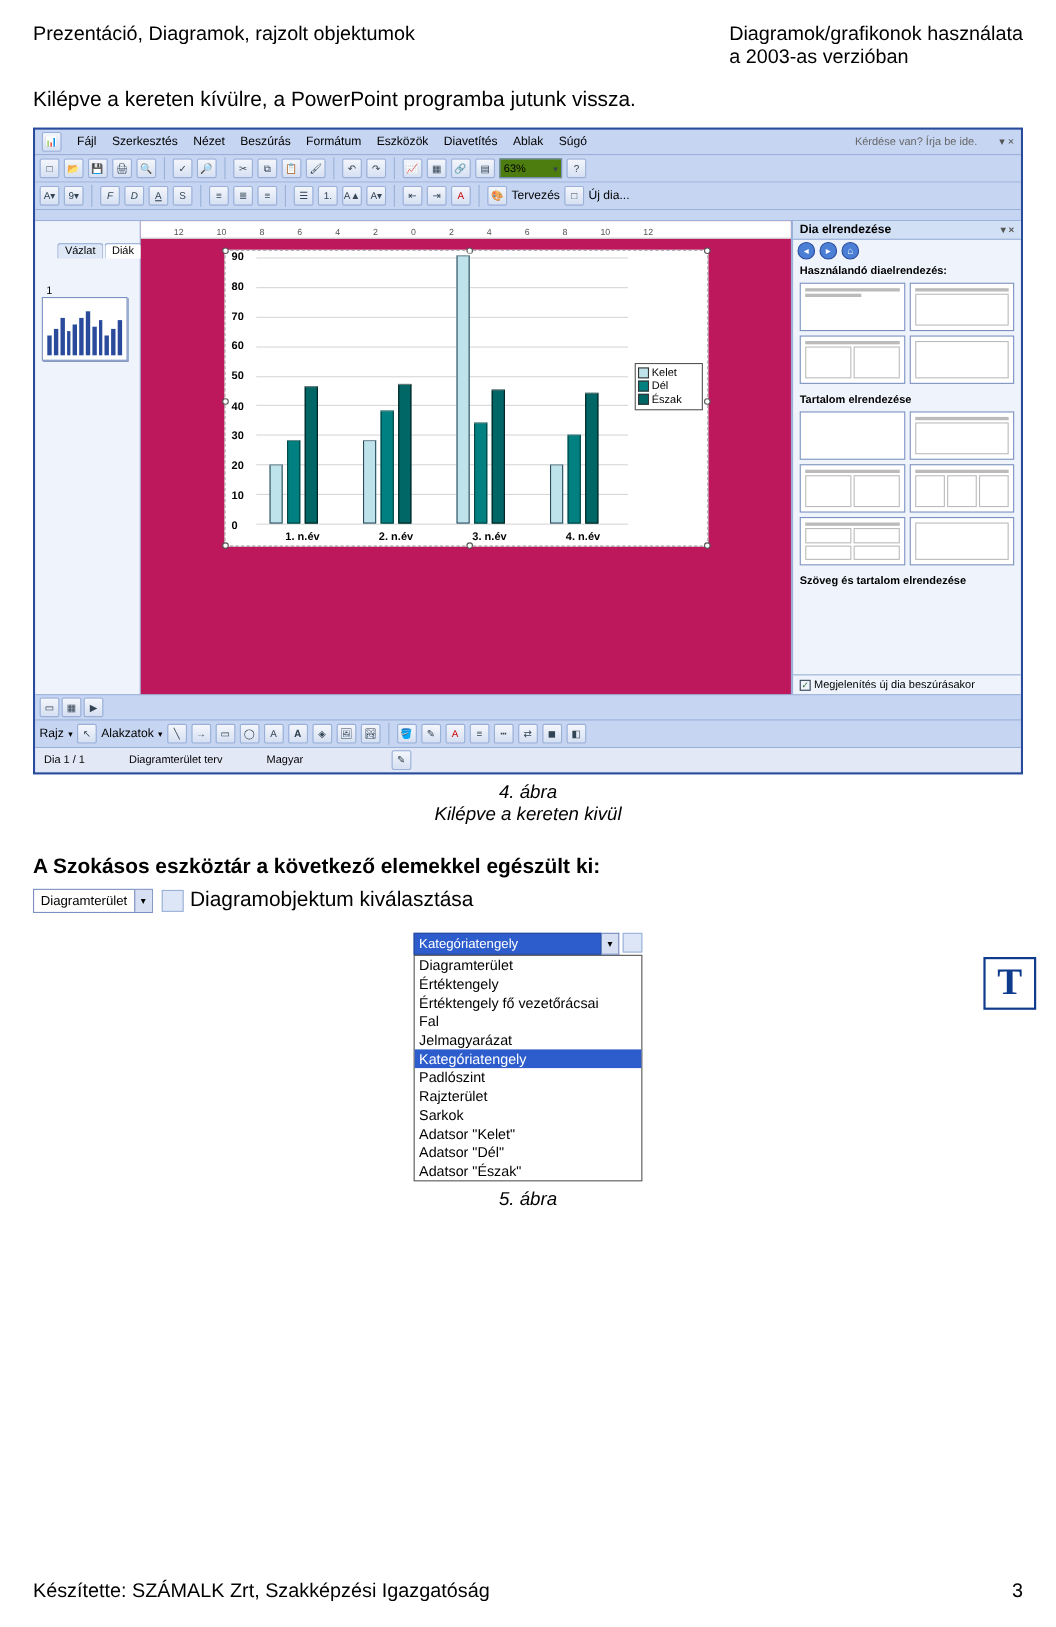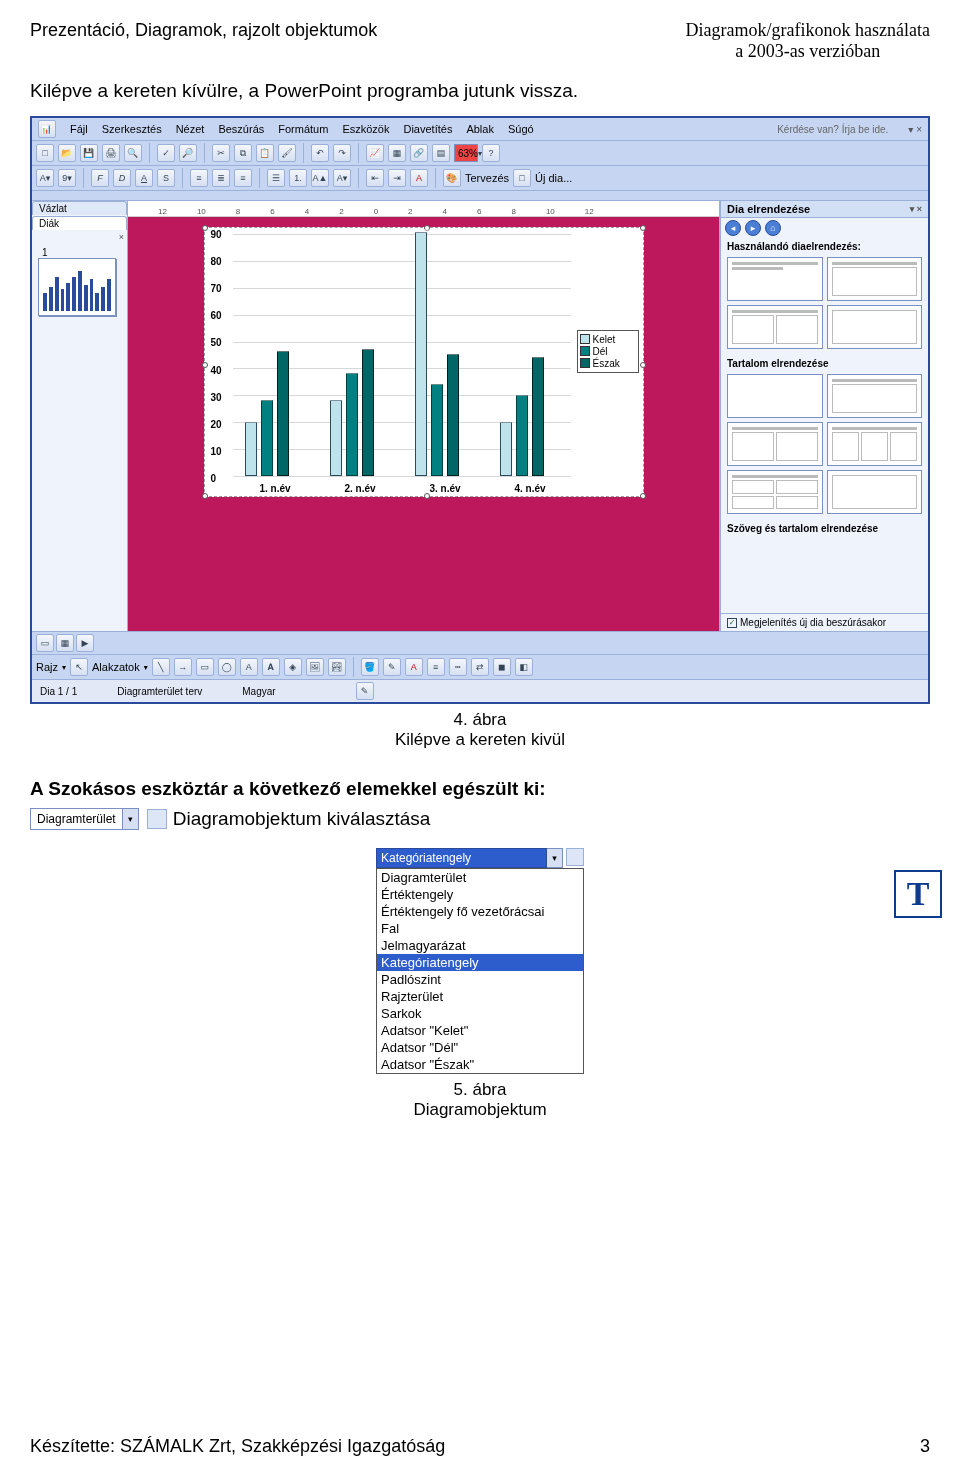--- a/index.html
+++ b/index.html
@@ -7,21 +7,21 @@
     font-family: Arial, Helvetica, sans-serif;
     font-size: 14px;
     color: #000;
     background: #fff;
     width: 960px;
     position: relative;
     padding: 20px 30px 40px 30px;
     min-height: 1479px;
   }
   .doc-header { display: flex; justify-content: space-between; font-size: 18px; margin-bottom: 18px; }
-  .doc-header .right { text-align: center; font-family: Liberation Serif, serif; }
+  .doc-header .right { text-align: left; }
   .para { font-size: 19px; margin: 8px 0 14px 0; }
 
   
   .pp-window {
     border: 2px solid #2a4b9b;
     background: #c3d5f7;
     width: 100%;
     font-size: 11px;
   }
   .menubar {
@@ -41,31 +41,31 @@
   .tb-ic {
     width: 18px; height: 18px;
     background: linear-gradient(#f4f6fb,#d6e0f2);
     border: 1px solid #9ab0d8;
     border-radius: 2px;
     display:inline-flex; align-items:center; justify-content:center;
     font-size: 9px; color:#345;
   }
   .tb-sep { width:1px; height:20px; background:#9ab0d8; margin:0 3px; }
   .zoom-box {
-    width: 24px; height: 18px; background:#ef4444; border:1px solid #7a90c0;
+    width: 57px; height: 18px; background:#4d7c0f; border:1px solid #7a90c0;
     font-size:10px; padding:1px 3px; display:flex; align-items:center; justify-content:space-between;
   }
   .zoom-box::after { content:"▾"; font-size:8px; color:#345; }
 
   .workarea { display:flex; height: 430px; }
   .sidecol {
     width: 96px; background:#eef3fc; border-right:1px solid #9ab0d8;
     display:flex; flex-direction:column;
   }
-  .sidetabs { display:flex; gap:1px; padding:0;flex-direction:column; }
+  .sidetabs { display:flex; gap:1px; padding:20px; }
   .sidetab {
     background:#dfe8f7; border:1px solid #9ab0d8; border-bottom:none;
     padding:1px 6px; font-size:10px; border-radius:3px 3px 0 0;
   }
   .sidetab.active { background:#fff; }
   .sidetabs .close-x { margin-left:auto; font-size:9px; color:#555; padding:1px 3px; }
   .thumb {
     margin: 4px 6px; text-align:center;
   }
   .thumb .th-img {
@@ -127,21 +127,21 @@
   .layout-th .l-line{height:3px;background:#bbb;}
   .layout-th .l-box{flex:1;border:1px solid #bbb;}
   .tp-footer{ margin-top:auto; border-top:1px solid #9ab0d8; padding:3px 6px; font-size:10px; display:flex; gap:3px; align-items:center;}
   .tp-footer .cb{width:10px;height:10px;border:1px solid #345;display:inline-flex;align-items:center;justify-content:center;font-size:8px;color:#2a6b2a;}
 
   .viewbar{ display:flex; align-items:center; gap:2px; padding:2px 4px; background:#c6d6f2; border-top:1px solid #9ab0d8;}
   .drawbar{ display:flex; align-items:center; gap:4px; padding:2px 4px; background:#c6d6f2; border-top:1px solid #9ab0d8;}
   .statusbar{ display:flex; align-items:center; gap:40px; padding:2px 8px; background:#e2e8f6; border-top:1px solid #9ab0d8; font-size:10px;}
 
   
-  .figcap { text-align:center; font-size:17px; margin: 6px 0 28px 0; }
+  .figcap { text-align:center; font-size:17px; margin: 6px 0 28px 0; font-style: italic; }
   .section-bold { font-size:19px; font-weight:bold; margin: 8px 0; }
 
   
   .combo-snippet {
     display:inline-flex; align-items:center; border:1px solid #7a90c0; background:#fff;
     height:22px; font-size:12px;
   }
   .combo-snippet .ct{ padding:0 6px; }
   .combo-snippet .arrow{ width:16px; height:100%; background:#d6e0f2; border-left:1px solid #7a90c0; display:flex;align-items:center;justify-content:center;font-size:9px;}
   .combo-small-ic{ width:20px; height:20px; background:#dce6f6; border:1px solid #9ab0d8; margin-left:2px;}
@@ -530,19 +530,18 @@
       <div>Rajzterület</div>
       <div>Sarkok</div>
       <div>Adatsor "Kelet"</div>
       <div>Adatsor "Dél"</div>
       <div>Adatsor "Észak"</div>
     </div>
 </div>
 
 <div class="figcap">
   <div>5. ábra</div>
-  <div>Diagramobjektum</div>
 </div>
 
 <div class="footer-line">
   <span>Készítette: SZÁMALK Zrt, Szakképzési Igazgatóság</span>
   <span>3</span>
 </div>
 
 </body></html>

